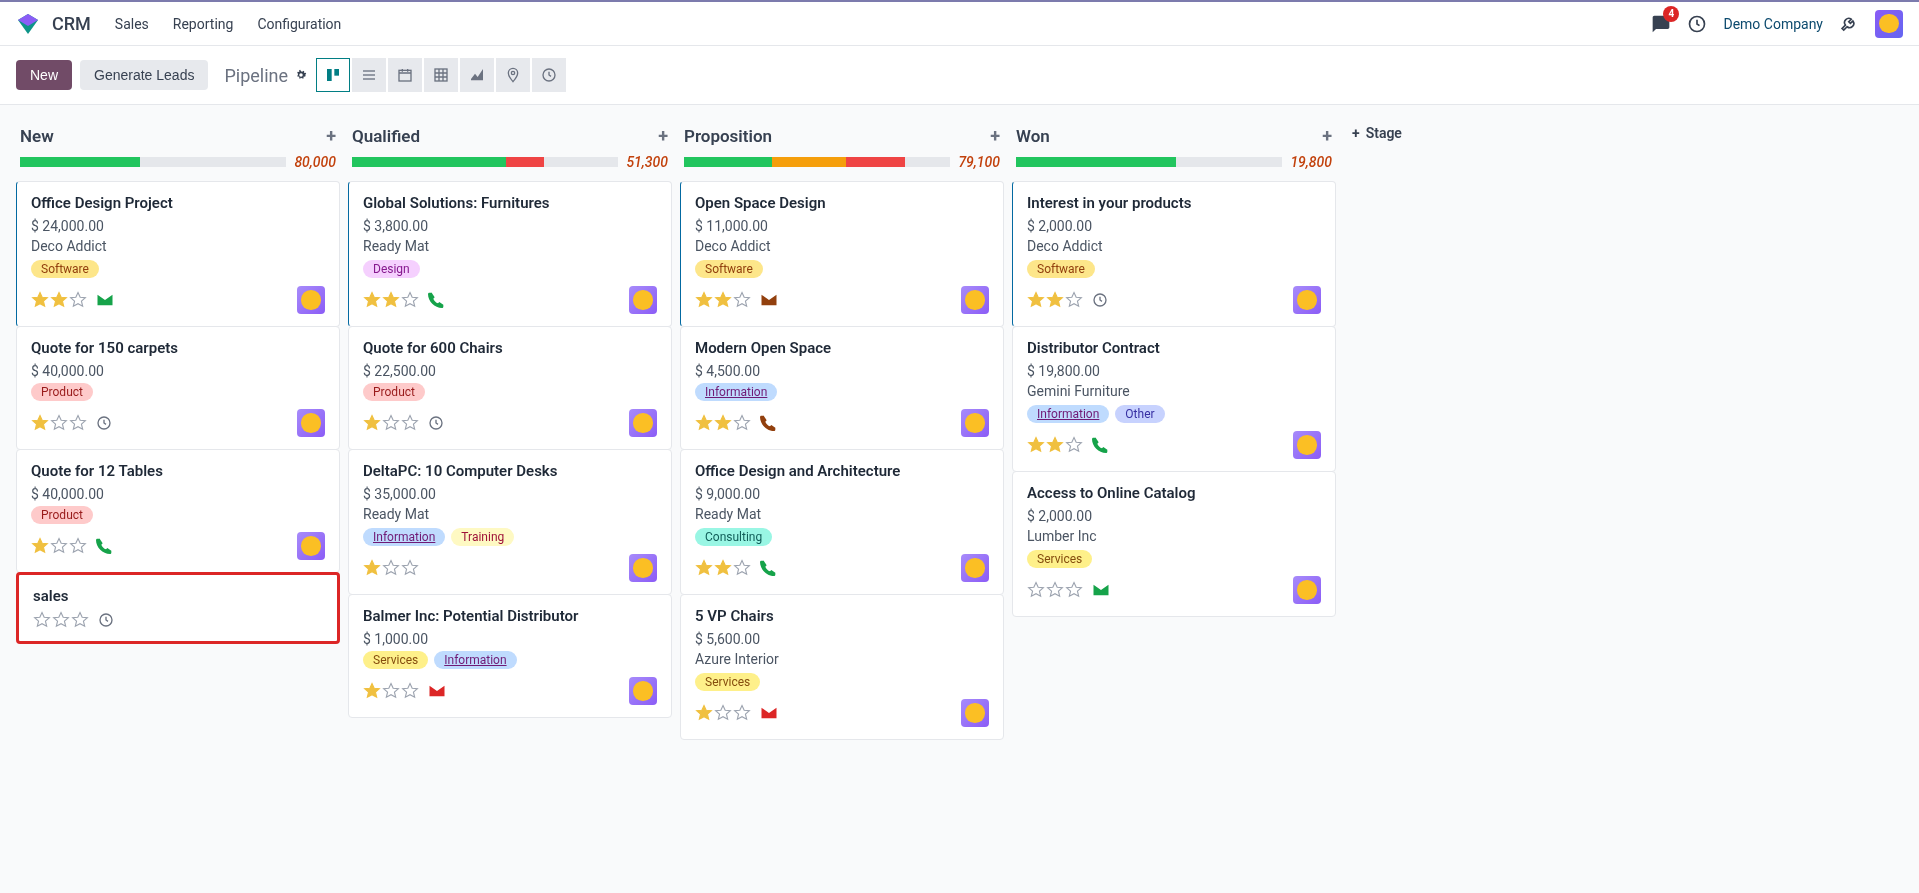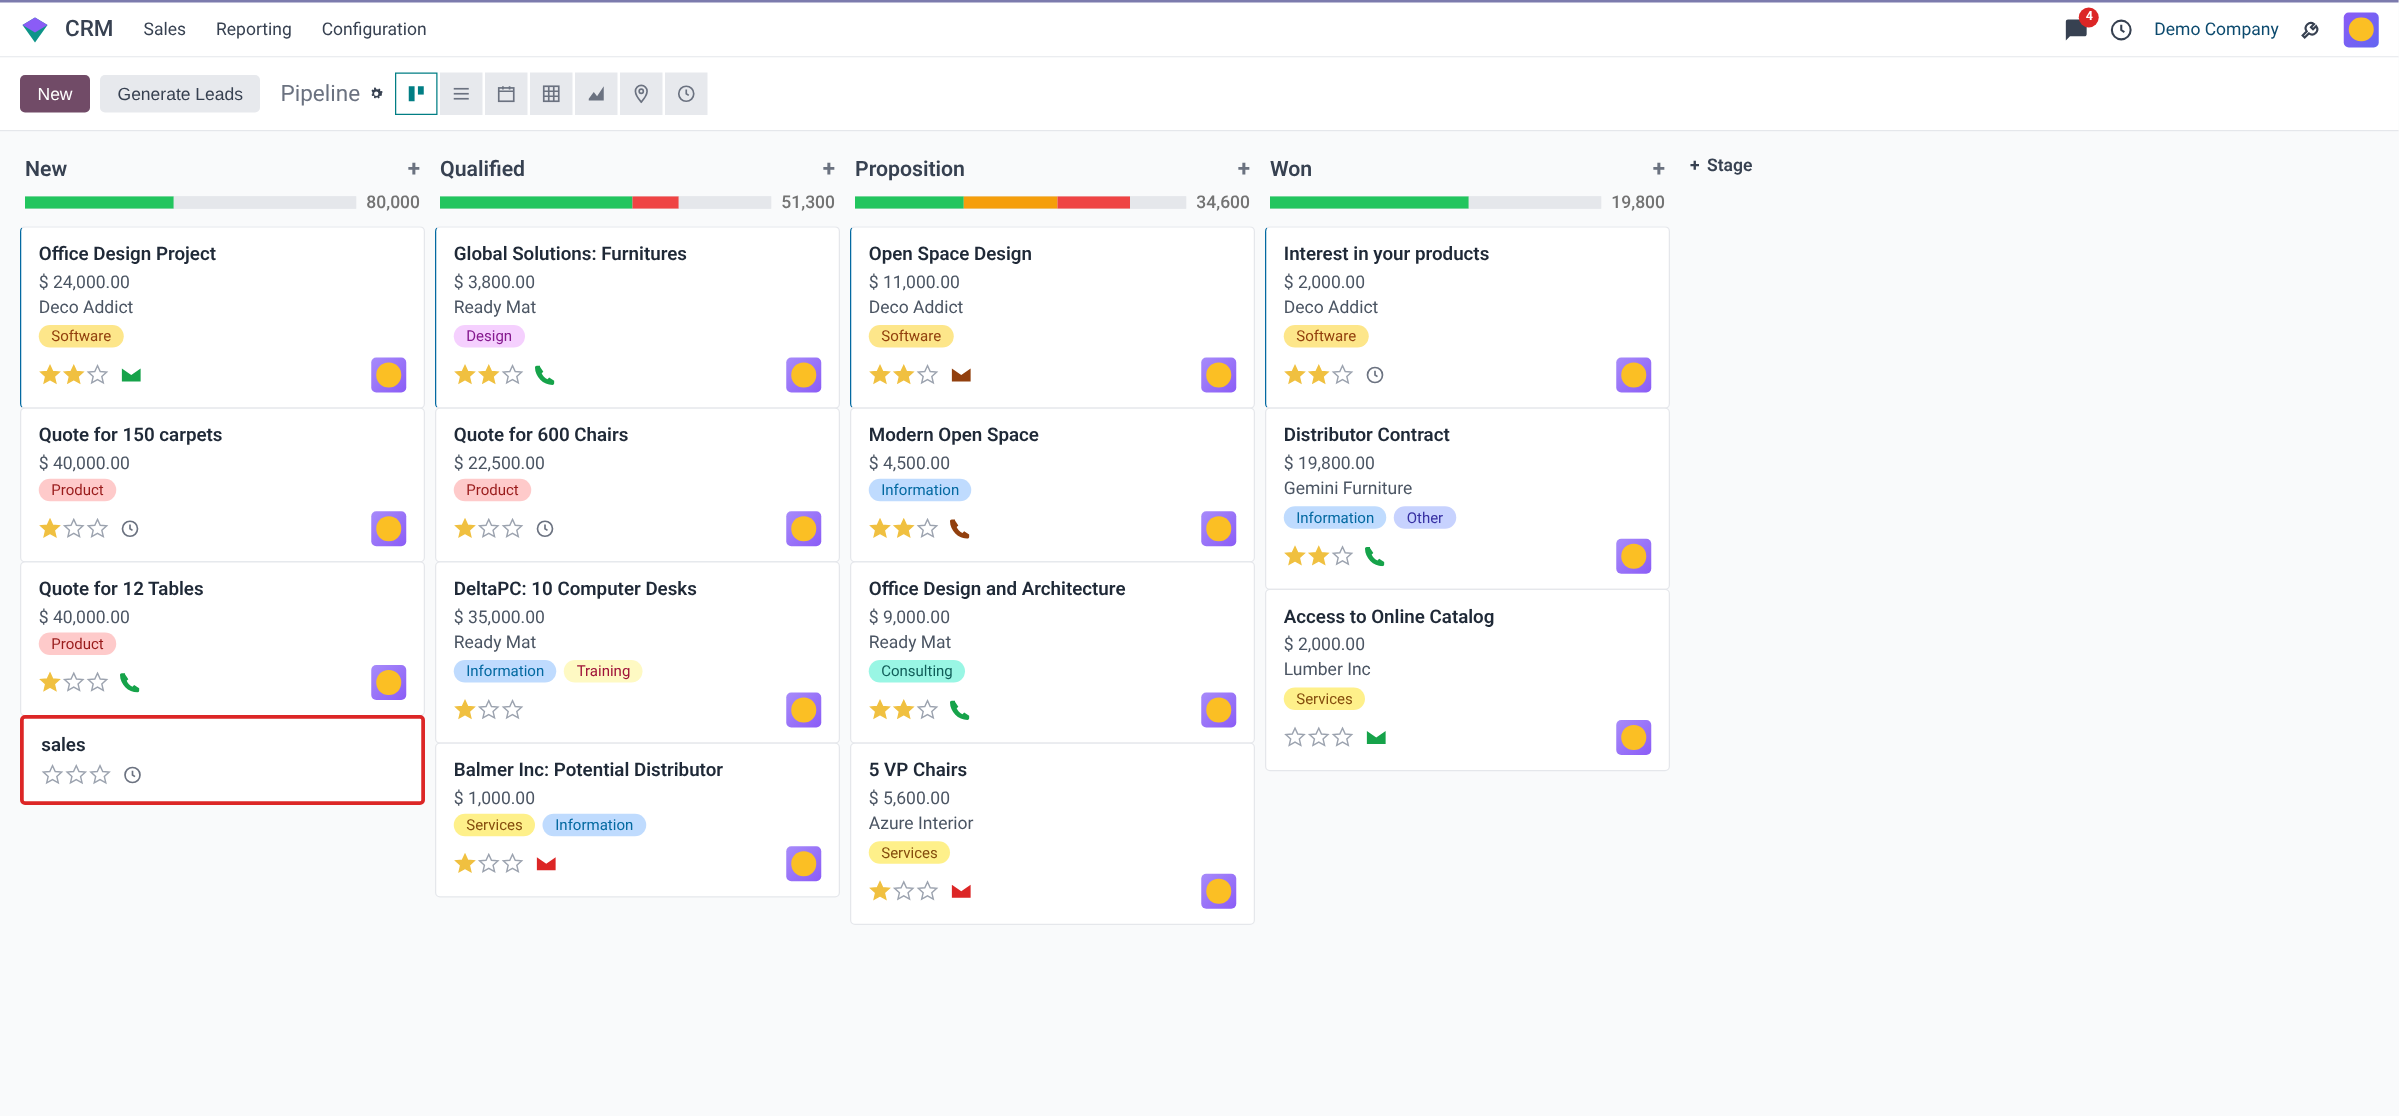--- a/index.html
+++ b/index.html
@@ -35,21 +35,21 @@
     
     
     .kanban { display: flex; gap: 0; padding: 16px 0 16px 16px; overflow-x: auto; align-items: flex-start; }
     .column { min-width: 324px; max-width: 324px; margin-right: 8px; }
     .col-header { display: flex; justify-content: space-between; align-items: center; padding: 4px 4px 8px; }
     .col-title { font-size: 17px; font-weight: 600; color: #374151; }
     .col-add { color: #6b7280; cursor: pointer; font-size: 18px; font-weight: bold; }
     .col-bar-row { display: flex; align-items: center; justify-content: space-between; gap: 8px; margin-bottom: 12px; padding: 0 4px;}
     .col-bar { display: flex; height: 10px; flex: 1; background: #e5e7eb; border-radius: 0; overflow: hidden; }
     .bar-seg { height: 100%; }
-    .col-total { font-size: 14px; color: #737373; font-weight: 500; }
+    .col-total { font-size: 14px; color: #c2410c; font-weight: 500; font-style: italic; }
     
     .card { background: #fff; border: 1px solid #e5e7eb; border-left: 1px solid #e5e7eb; border-radius: 4px; padding: 12px 14px; margin-bottom: 0px; margin-top:-1px; }
     .card:first-of-type{margin-top:0;}
     .card.active-edge { border-left: 1px solid #0369a1; }
     .card.highlight { border: 3px solid #dc2626; }
     .card-title { font-size: 15px; font-weight: 600; color: #1f2937; margin-bottom: 6px; }
     .card-amount { font-size: 14px; color: #4b5563; margin-bottom: 4px; }
     .card-company { font-size: 14px; color: #4b5563; margin-bottom: 6px; }
     .card-tags { display: flex; gap: 6px; flex-wrap: wrap; margin-bottom: 8px; }
     .tag { padding: 2px 10px; border-radius: 12px; font-size: 12px; }
@@ -60,21 +60,21 @@
     .add-stage { min-width: 100px; padding: 4px 8px; }
     .add-stage-btn { display: flex; align-items: center; gap: 6px; color: #374151; font-weight: 600; cursor: pointer; }
     
     .icon { display: inline-flex; }
     svg { display: block; }
     
     
     .tag-software { background: #fde68a; color: #92400e; }
     .tag-product { background: #fecaca; color: #991b1b; }
     .tag-design { background: #f5d0fe; color: #86198f; }
-    .tag-information { background: #bfdbfe; color: #0369a1; }
+    .tag-information { background: #bfdbfe; color: #701a75; text-decoration: underline; }
     .tag-training { background: #fef9c3; color: #9f1239; }
     .tag-services { background: #fef08a; color: #854d0e; }
     .tag-consulting { background: #99f6e4; color: #115e59; }
     .tag-other { background: #c7d2fe; color: #3730a3; }
   </style>
 </head>
 <body>
 
 <div class="topnav">
   <span class="logo">
@@ -428,21 +428,21 @@
     <span class="col-title">Proposition</span>
     <span class="col-add">+</span>
   </div>
       <div class="col-bar-row">
     <div class="col-bar">
           <span class="bar-seg" style="background:#22c55e;width:33%"></span>
           <span class="bar-seg" style="background:#f59e0b;width:28%"></span>
           <span class="bar-seg" style="background:#ef4444;width:22%"></span>
           <span class="bar-seg" style="background:#e5e7eb;width:17%"></span>
         </div>
-    <span class="col-total">34,600</span>
+    <span class="col-total">79,100</span>
   </div>
       <div class="card active-edge">
         <div class="card-title">Open Space Design</div>
         <div class="card-amount">$ 11,000.00</div>
         <div class="card-company">Deco Addict</div>
         <div class="card-tags">
           <span class="tag tag-software">Software</span>
         </div>
         <div class="card-footer">
           <span class="stars">

